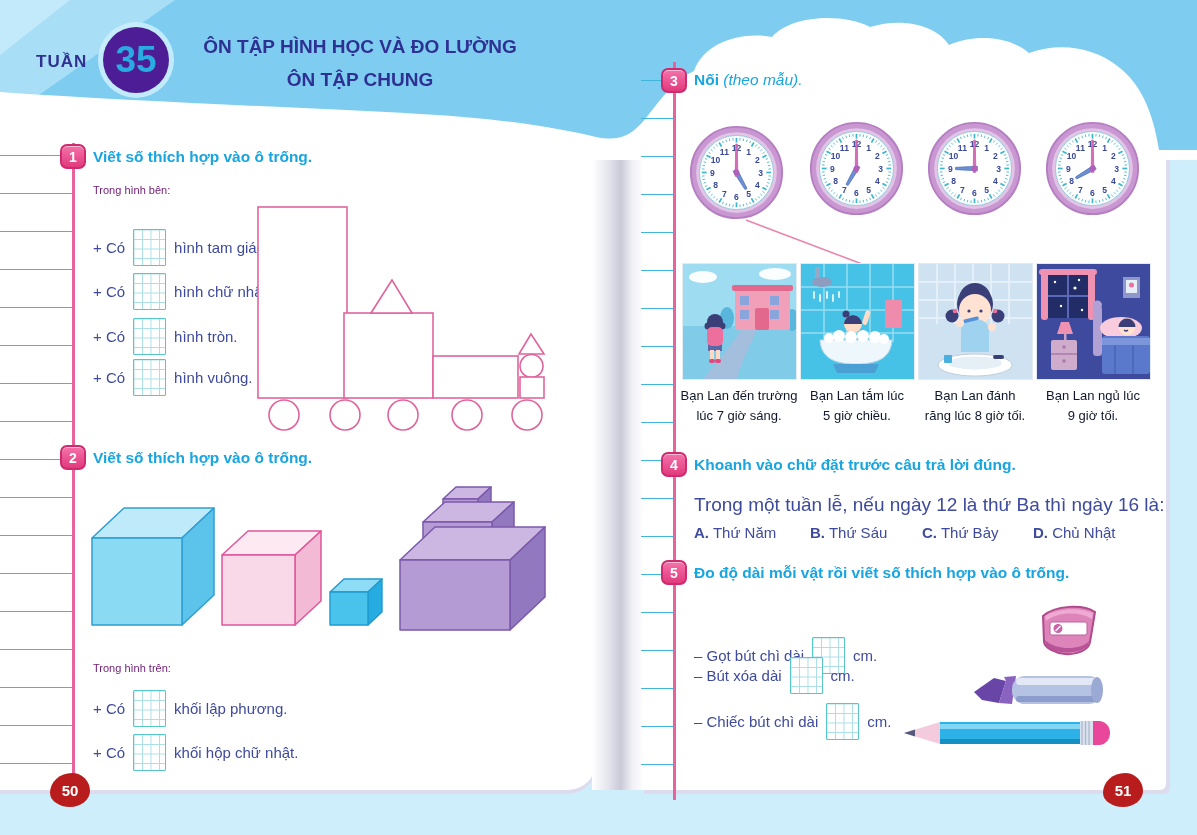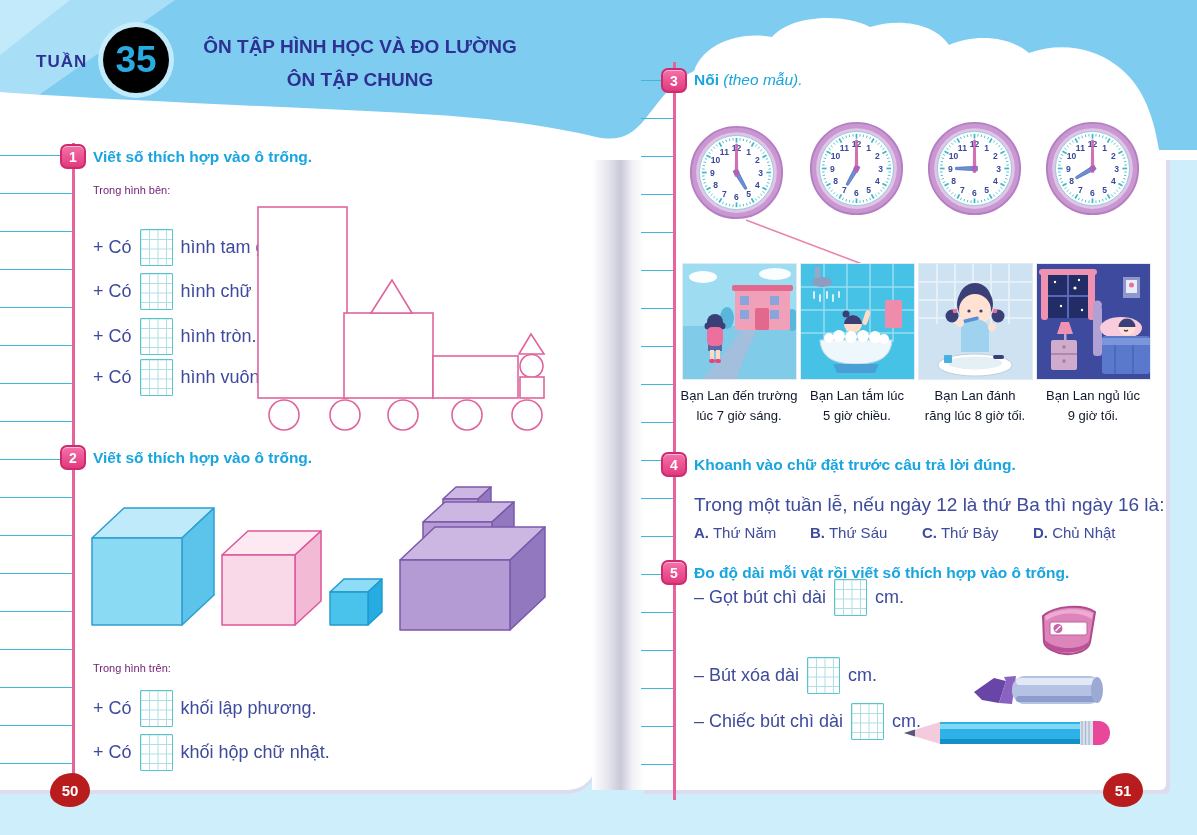--- a/index.html
+++ b/index.html
@@ -10,21 +10,21 @@
   .page{position:absolute;top:0;background:#ffffff;z-index:1;}
   .page-left{left:0;width:596px;height:790px;border-bottom-right-radius:28px;box-shadow:0 4px 0 0 #dcdcee;}
   .page-right{left:640px;width:526px;height:790px;border-bottom-right-radius:6px;box-shadow:4px 4px 0 0 #dcdcee;}
   .gutter{position:absolute;left:592px;top:55px;width:52px;height:735px;z-index:2;
     background:linear-gradient(90deg,#ffffff 0%,#e6e6ee 30%,#c9c9d8 55%,#f1f1f6 78%,#ffffff 100%);}
 
   
   .header-band{position:absolute;left:0;top:0;width:1197px;height:160px;z-index:3;pointer-events:none;}
   .header-content{position:absolute;left:0;top:0;width:1197px;height:120px;z-index:4;}
   .week-label{position:absolute;left:36px;top:52px;font-size:17px;font-weight:bold;color:#2e3192;letter-spacing:1px;}
-  .week-circle{position:absolute;left:103px;top:27px;width:66px;height:66px;border-radius:50%;background:#000000;
+  .week-circle{position:absolute;left:103px;top:27px;width:66px;height:66px;border-radius:50%;background:#4c1d95;
     box-shadow:0 0 0 5px rgba(205,239,251,.85);display:flex;align-items:center;justify-content:center;}
   .week-circle span{font-size:37px;font-weight:bold;color:#29abe2;}
   .lesson-title{position:absolute;left:195px;top:30px;width:330px;text-align:center;color:#2e3192;
     font-size:19px;font-weight:bold;line-height:33px;}
 
   
   .ruled{position:absolute;z-index:4;background:repeating-linear-gradient(180deg,#41b6da 0 1.4px,transparent 1.4px 38px);}
   .ruled-left{left:0;top:155px;width:75px;height:628px;}
   .ruled-right{left:641px;top:80px;width:34px;height:696px;}
   .vline{position:absolute;width:2.5px;background:#e8639c;z-index:4;}
@@ -32,21 +32,21 @@
   .vline-right{left:673px;top:62px;height:738px;}
 
   
   .exbadge{position:absolute;width:26px;height:25px;border-radius:7px;z-index:5;
     background:linear-gradient(#f472ab,#e13a7d);border:2px solid #cf2a6e;box-sizing:border-box;
     display:flex;align-items:center;justify-content:center;color:#fff;font-size:14px;font-weight:bold;
     box-shadow:inset 0 1px 0 rgba(255,255,255,.5);}
 
   .extitle{position:absolute;z-index:4;font-size:15.5px;font-weight:bold;color:#18a5e0;}
   .bodytext{position:absolute;z-index:4;font-size:11px;color:#701a75;}
-  .inlinetext{font-size:18px;color:#3e4a9c;}
+  .inlinetext{font-size:15px;color:#3e4a9c;}
 
   .fillrow{position:absolute;z-index:4;display:flex;align-items:center;gap:8px;}
   .gridbox{width:33px;height:37px;border:1.5px solid #58c5cd;border-radius:1px;background-color:#fff;
     background-image:linear-gradient(#aadfe4 1px,transparent 1px),linear-gradient(90deg,#aadfe4 1px,transparent 1px);
     background-size:8.5px 9.5px;background-position:-0.5px -0.5px;box-sizing:border-box;}
 
   .figure{position:absolute;z-index:4;}
 
   
   .clock{position:absolute;width:95px;height:95px;z-index:4;}
@@ -693,21 +693,21 @@
     <span class="option opt-b"><b>B.</b> <span>Thứ Sáu</span></span>
     <span class="option opt-c"><b>C.</b> <span>Thứ Bảy</span></span>
     <span class="option"><b>D.</b> <span>Chủ Nhật</span></span>
   </div>
 
   <div class="exbadge" style="left:661px;top:560px;">
     <span>5</span>
   </div>
   <div class="extitle" style="left:694px;top:564px;">Đo độ dài mỗi vật rồi viết số thích hợp vào ô trống.</div>
 
-  <div class="fillrow" style="left:694px;top:579px;align-items:center;">
+  <div class="fillrow" style="left:694px;top:637px;align-items:center;">
     <span class="inlinetext">– Gọt bút chì dài</span>
     <div class="gridbox"></div>
     <span class="inlinetext">cm.</span>
   </div>
   <div class="fillrow" style="left:694px;top:657px;">
     <span class="inlinetext">– Bút xóa dài</span>
     <div class="gridbox"></div>
     <span class="inlinetext">cm.</span>
   </div>
   <div class="fillrow" style="left:694px;top:703px;">

